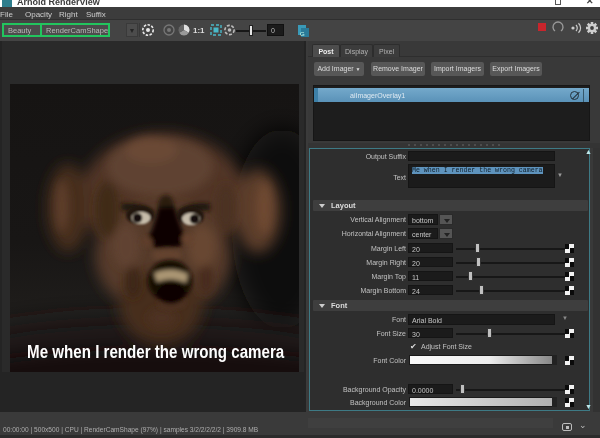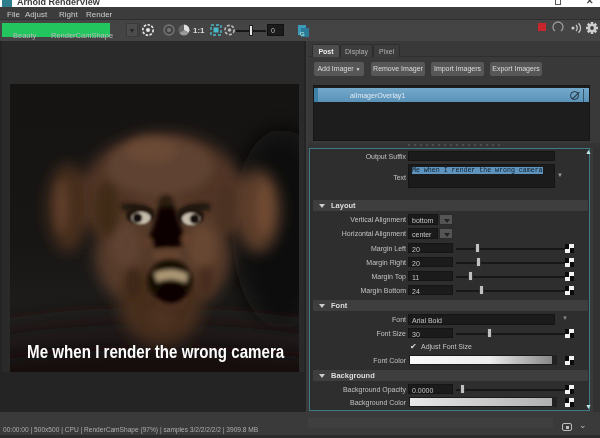--- a/index.html
+++ b/index.html
@@ -4,21 +4,21 @@
 html,body{width:600px;height:438px;overflow:hidden}
 body{font-family:"Liberation Sans",sans-serif;background:#3b3b3b;position:relative}
 .abs{position:absolute}
 
 #titlebar{position:absolute;left:0;top:0;width:600px;height:22px;background:#fff;color:#222;font-size:9px;font-weight:bold}
 
 #menubar{position:absolute;left:0;top:7px;width:600px;height:13px;background:#3c3c3c;color:#ccc;font-size:8px;border-bottom:1px solid #2f2f2f}
 #menubar span{position:absolute;top:3px}
 
 #toolbar{position:absolute;left:0;top:20px;width:600px;height:21px;background:#444}
-.dd{position:absolute;top:3px;height:14px;background:#4c4c4c;border:7px solid #22c55e;color:#b9b9b9;font-size:7.5px;line-height:12px;padding-left:4px}
+.dd{position:absolute;top:3px;height:14px;background:#4c4c4c;border:2px solid #22c55e;color:#b9b9b9;font-size:7.5px;line-height:12px;padding-left:4px}
 .ddarr{position:absolute;top:3px;height:14px;width:12px;background:#4c4c4c;border:1px solid #3a3a3a;color:#252525;font-size:7px;text-align:center;line-height:13px}
 
 #viewport{position:absolute;left:0;top:41px;width:306px;height:371px;background:#2a2a2a;border-right:2px solid #242424}
 #rimg{position:absolute;left:10px;top:43px;width:289px;height:288px;background:#0d0c0b}
 #caption{position:absolute;left:-6.5px;top:259px;width:289px;text-align:center;white-space:nowrap;color:#fdfdfd;font-size:18px;line-height:18px;font-weight:bold;transform:scaleX(0.84);transform-origin:144.5px 0}
 
 #rpanel{position:absolute;left:308px;top:41px;width:292px;height:371px;background:#393939}
 #tabbar{position:absolute;left:0;top:2px;width:292px;height:14px;border-bottom:1px solid #2e2e2e}
 .tab{position:absolute;top:1px;height:13px;font-size:7px;color:#b2b2b2;text-align:center;line-height:13px;background:#3c3c3c;border:1px solid #2d2d2d;border-bottom:none;border-radius:2px 2px 0 0}
 .tab.active{background:#4d4d4d;color:#eee;font-weight:bold}
@@ -53,24 +53,24 @@
 <body>
 
 <div id="titlebar">
   <div class="abs" style="left:2px;top:0;width:10px;height:7px;background:#2e7d8c"></div>
   <div class="abs" style="left:17px;top:-3.5px;font-size:9px;color:#3a3a3a;font-weight:bold">Arnold RenderView</div>
   <div class="abs" style="left:555px;top:-1px;width:6px;height:6px;border:1px solid #555"></div>
   <div class="abs" style="left:586px;top:-4px;color:#444;font-size:9px">✕</div>
 </div>
 
 <div id="menubar">
-  <span style="left:7px">File</span>
-  <span style="left:25px">Adjust</span>
+  <span style="left:0">File</span>
+  <span style="left:25px">Opacity</span>
   <span style="left:59px">Right</span>
-  <span style="left:86px">Render</span>
+  <span style="left:86px">Suffix</span>
 </div>
 
 <div id="toolbar">
   <div class="dd" style="left:2px;width:40px">Beauty</div>
   <div class="ddarr" style="left:42px"><span style="position:relative;top:0">▼</span></div>
   <div class="dd" style="left:40px;width:70px">RenderCamShape</div>
   <div class="ddarr" style="left:126px">▼</div>
   <div class="abs" style="left:139px;top:3px;width:1px;height:14px;background:#383838"></div>
 
   <svg class="abs" style="left:141px;top:3px" width="170" height="15" viewBox="0 0 170 15">
@@ -294,21 +294,20 @@
         <div class="hndl" style="left:31px"></div>
       </div>
     <div class="key" style="left:255px;top:180px"></div>
     <div class="abs" style="left:100px;top:193px;color:#ddd;font-size:8px">✔</div>
     <div class="abs" style="left:111px;top:194px;color:#c2c2c2;font-size:7px">Adjust Font Size</div>
     <div class="lbl" style="left:1px;top:208px">Font Color</div>
     <div class="abs" style="left:99px;top:206px;width:146px;height:10px;background:linear-gradient(to right,#fafafa 0%,#ededed 55%,#858585 100%);border:1px solid #1a1a1a"></div>
     <div class="abs" style="left:242px;top:206px;width:5px;height:10px;background:#222"></div>
     <div class="key" style="left:255px;top:207px"></div>
 
-    <div class="hdr" style="top:221px"><div class="tri"></div><b>Background</b></div>
     <div class="lbl" style="left:1px;top:237px">Background Opacity</div>
     <div class="fld" style="left:98px;top:235px;width:45px;height:10px">0.0000</div>
     <div class="slider" style="left:146px;top:235px;width:110px">
         <div class="track"></div>
         <div class="hndl" style="left:4px"></div>
       </div>
     <div class="key" style="left:255px;top:236px"></div>
     <div class="lbl" style="left:1px;top:250px">Background Color</div>
     <div class="abs" style="left:99px;top:248px;width:146px;height:10px;background:linear-gradient(to right,#e8e8e8,#b0b0b0);border:1px solid #1a1a1a"></div>
     <div class="abs" style="left:242px;top:248px;width:5px;height:10px;background:#222"></div>

